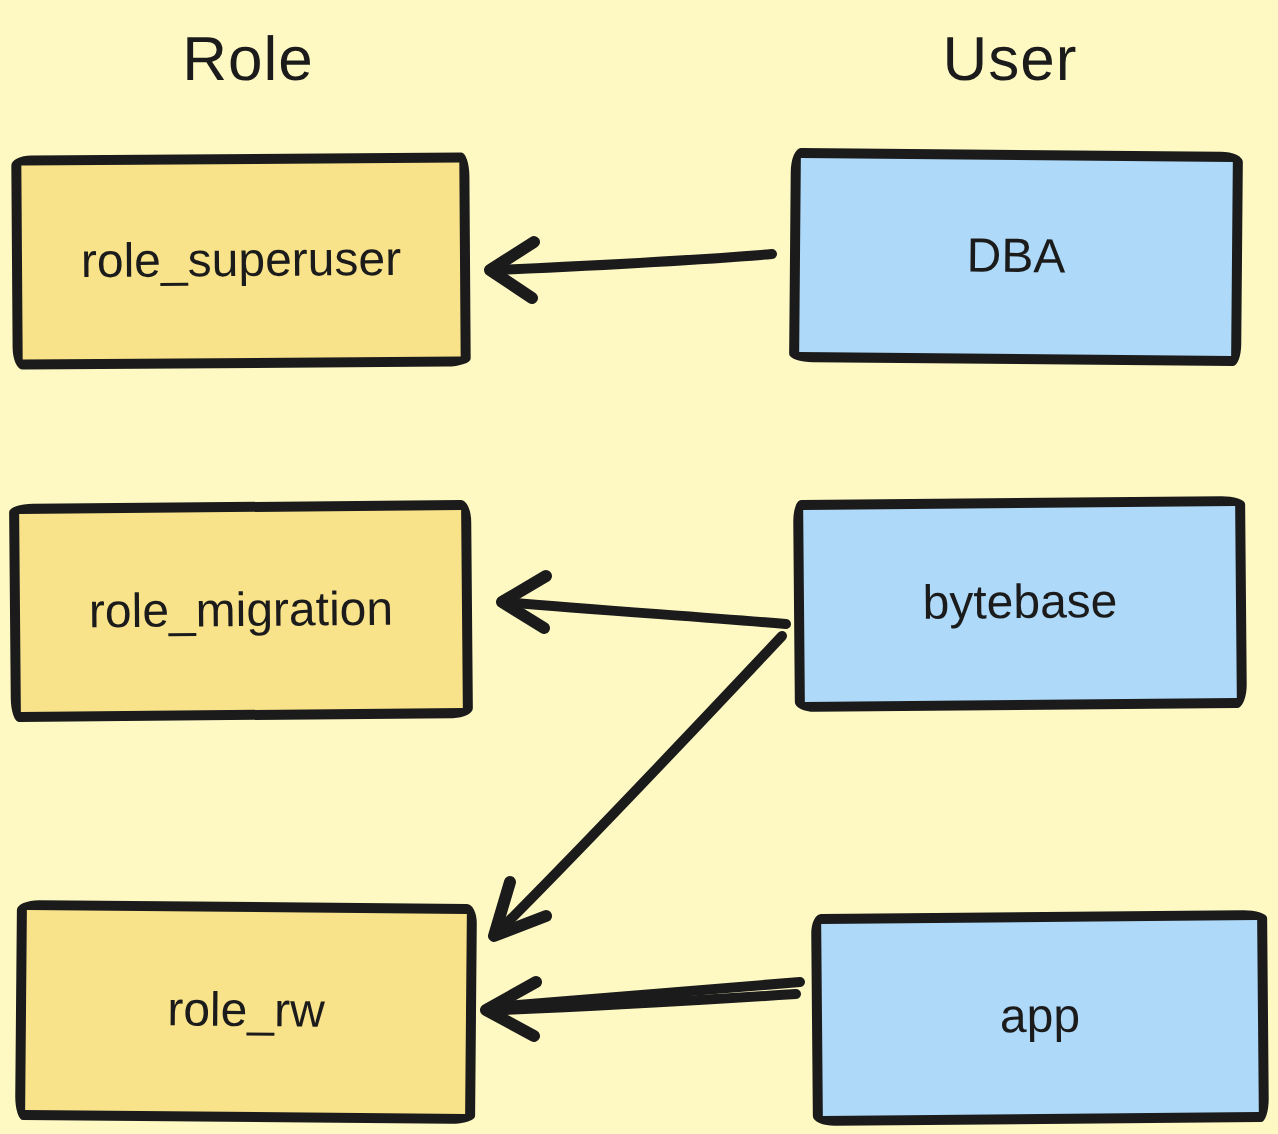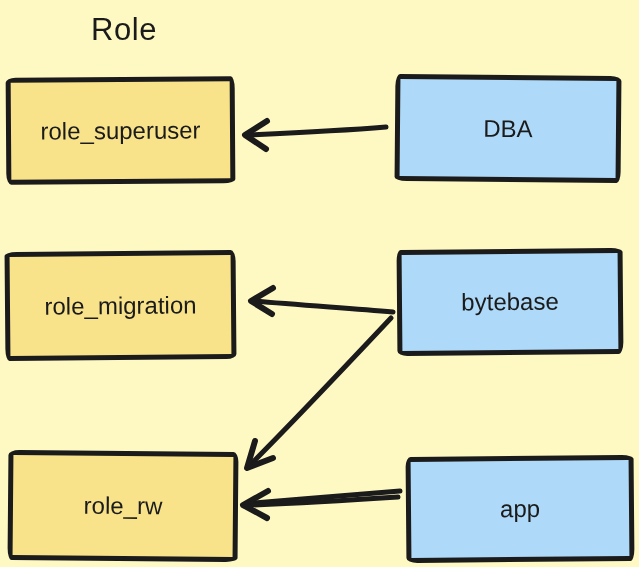--- a/index.html
+++ b/index.html
@@ -59,20 +59,21 @@
   .edges path.shaft { stroke-width: 5; }
   .edges path.head  { stroke-width: 6; }
 </style>
 </head>
 <body>
 
 <div class="canvas">
 
   <div class="col-header" style="left:124px; top:30px;">Role</div>
 
+  <div class="col-header" style="left:505px; top:30px;">User</div>
 
   <div class="node role" id="node-role-superuser">
     <span>role_superuser</span>
   </div>
 
   <div class="node user" id="node-dba">
     <span>DBA</span>
   </div>
 
   <div class="node role" id="node-role-migration">

